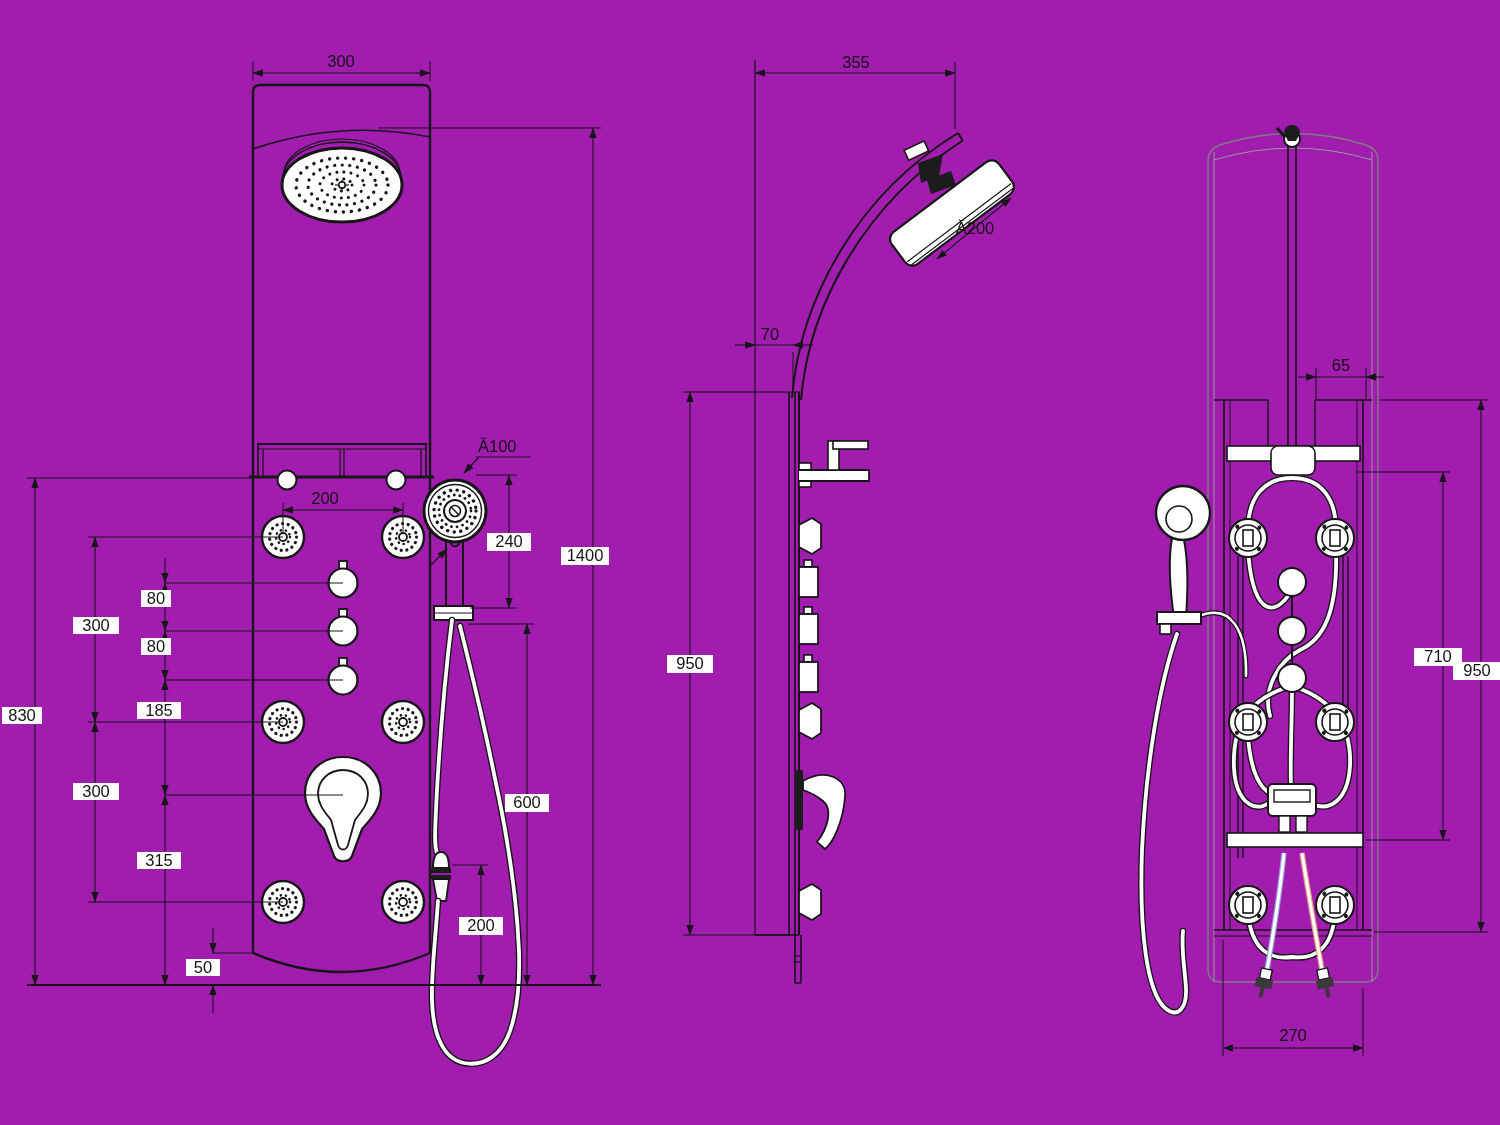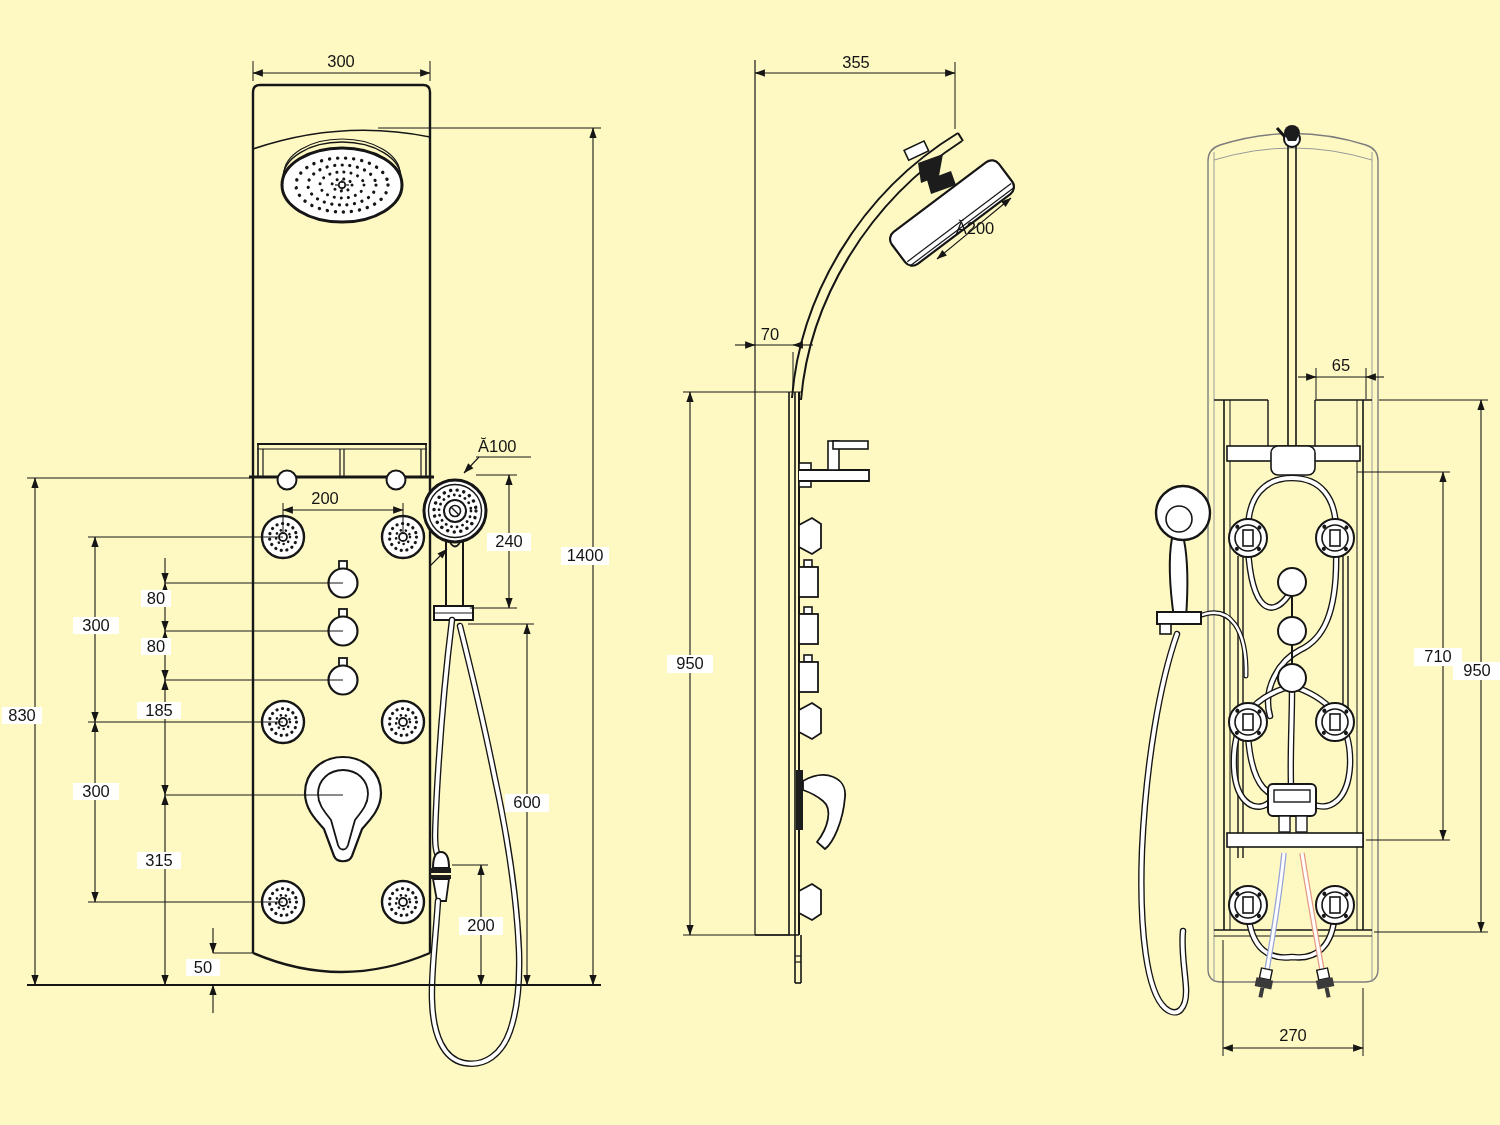--- a/index.html
+++ b/index.html
@@ -1,16 +1,16 @@
 <!DOCTYPE html>
 <html><head>
 <meta charset="utf-8">
 <style>
   html,body{margin:0;padding:0;background:#fff;}
-  .stage{position:relative;width:1500px;height:1125px;background:#fef9c3;overflow:hidden;
+  .stage{position:relative;width:1500px;height:1125px;background:#a21caf;overflow:hidden;
          font-family:"Liberation Sans",sans-serif;text-align:right;}
   svg{position:absolute;left:0;top:0;}
   .k{stroke:#161616;fill:none;}
   .w1{stroke-width:1;}.w12{stroke-width:1.2;}.w14{stroke-width:1.4;}.w16{stroke-width:1.6;}
   .w18{stroke-width:1.8;}.w2{stroke-width:2;}.w22{stroke-width:2.2;}.w24{stroke-width:2.4;}
   .w3{stroke-width:3;}.w32{stroke-width:3.2;}
   .fl{fill:#1c1c1c;stroke:none;}
   .wf{fill:#ffffff;}
   .gry{stroke:#7d7d7d;fill:none;}
   .gry2{stroke:#9a9a9a;fill:none;}

